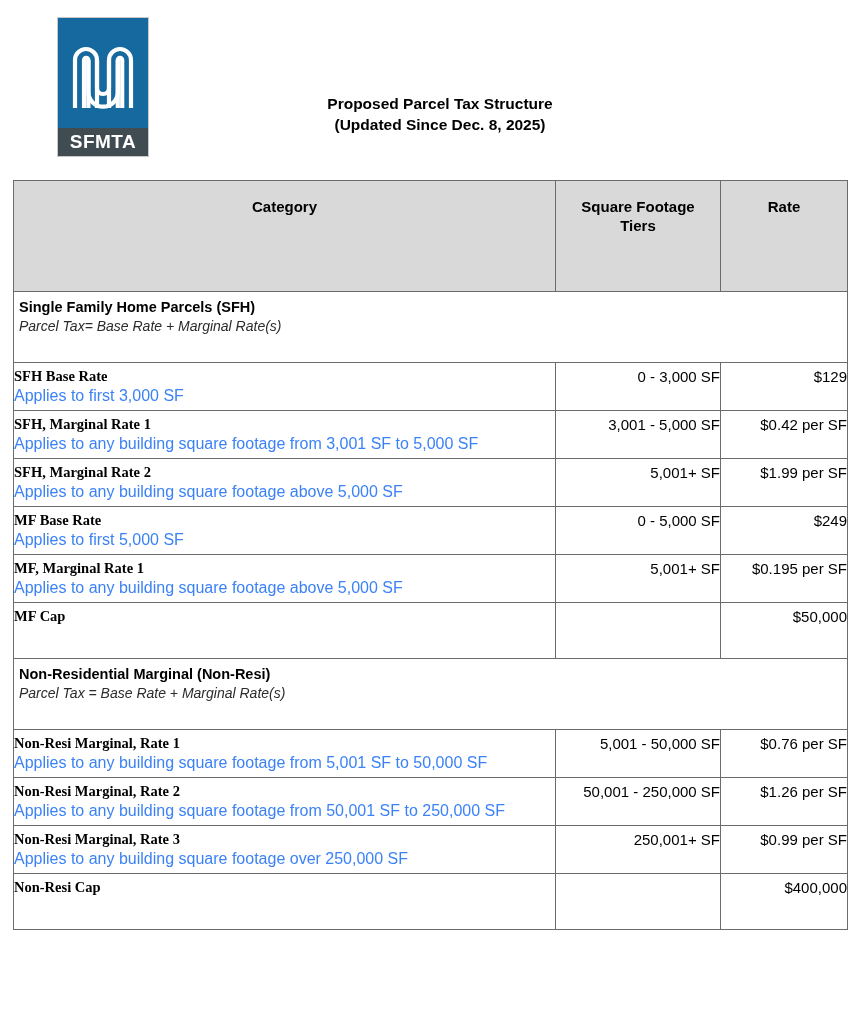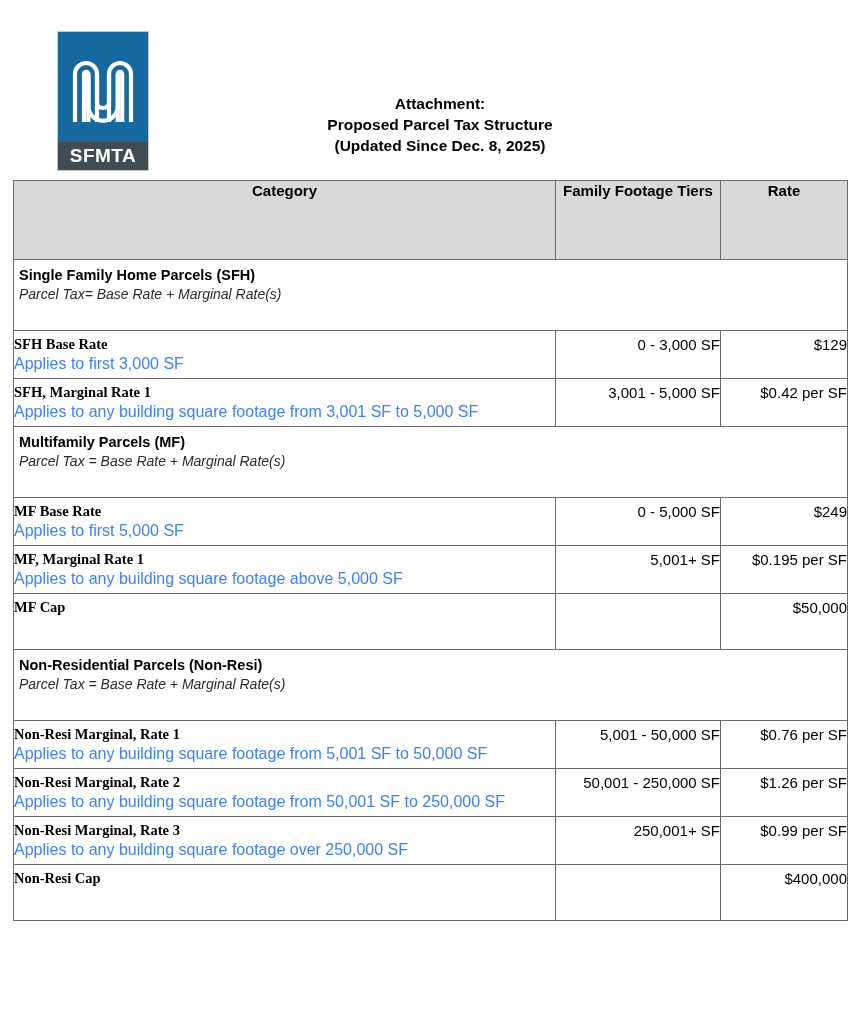--- a/index.html
+++ b/index.html
@@ -24,21 +24,21 @@
 
   
   .header {
     position: relative;
     height: 178px;
   }
 
   .logo {
     position: absolute;
     left: 57px;
-    top: 31px;
+    top: 17px;
     width: 92px;
     height: 140px;
     border: 1px solid #c7c7c7;
     box-sizing: border-box;
     display: flex;
     flex-direction: column;
     overflow: hidden;
     background: #16699f;
   }
   .logo-top {
@@ -89,21 +89,21 @@
   }
   table.tax-table {
     width: 834px;
     border-collapse: collapse;
     table-layout: fixed;
     border: 1.5px solid #6b6b6b;
   }
   table.tax-table td, table.tax-table th {
     border: 1px solid #6b6b6b;
     vertical-align: top;
-    padding: 0;
+    padding: 16px;
   }
   col.c-cat    { width: 542px; }
   col.c-tier   { width: 165px; }
   col.c-rate   { width: 127px; }
 
   thead th {
     background: #d9d9d9;
     text-align: center;
     font-weight: bold;
     font-size: 15px;
@@ -178,37 +178,36 @@
             <path d="M18.4 24 L18.4 56 A14.6 14.6 0 0 0 47.8 56 L47.8 24"></path>
           </g>
         </svg>
       </div>
       <div class="logo-bottom">
         <span class="logo-wordmark">SFMTA</span>
       </div>
     </div>
 
     <div class="title-block">
-      <div>Attachment:</div>
       <div>Proposed Parcel Tax Structure</div>
       <div>(Updated Since Dec. 8, 2025)</div>
     </div>
   </div>
 
   <div class="table-wrap">
     <table class="tax-table">
       <colgroup>
         <col class="c-cat">
           <col class="c-tier">
           <col class="c-rate">
       </colgroup>
       <thead>
         <tr>
           <th>Category</th>
-          <th>Family Footage Tiers</th>
+          <th>Square Footage Tiers</th>
           <th>Rate</th>
         </tr>
       </thead>
       <tbody>
 
         <tr class="section-row">
           <td colspan="3">
             <div class="sec-title">Single Family Home Parcels (SFH)</div>
             <div class="sec-formula">Parcel Tax= Base Rate + Marginal Rate(s)</div>
           </td>
@@ -225,58 +224,60 @@
 
         <tr class="data-row">
           <td class="cat-cell">
             <div class="cat-title">SFH, Marginal Rate 1</div>
             <div class="cat-desc">Applies to any building square footage from 3,001 SF to 5,000 SF</div>
           </td>
           <td class="num-cell">3,001 - 5,000 SF</td>
           <td class="num-cell">$0.42 per SF</td>
         </tr>
 
+        <tr class="data-row">
+          <td class="cat-cell">
+            <div class="cat-title">SFH, Marginal Rate 2</div>
+            <div class="cat-desc">Applies to any building square footage above 5,000 SF</div>
+          </td>
+          <td class="num-cell">5,001+ SF</td>
+          <td class="num-cell">$1.99 per SF</td>
+        </tr>
+
+
+        <tr class="data-row">
+          <td class="cat-cell">
+            <div class="cat-title">MF Base Rate</div>
+            <div class="cat-desc">Applies to first 5,000 SF</div>
+          </td>
+          <td class="num-cell">0 - 5,000 SF</td>
+          <td class="num-cell">$249</td>
+        </tr>
+
+        <tr class="data-row">
+          <td class="cat-cell">
+            <div class="cat-title">MF, Marginal Rate 1</div>
+            <div class="cat-desc">Applies to any building square footage above 5,000 SF</div>
+          </td>
+          <td class="num-cell">5,001+ SF</td>
+          <td class="num-cell">$0.195 per SF</td>
+        </tr>
+
+        <tr class="data-row cap-row">
+          <td class="cat-cell">
+            <div class="cat-title">MF Cap</div>
+            <div class="cat-desc"></div>
+          </td>
+          <td class="num-cell"></td>
+          <td class="num-cell">$50,000</td>
+        </tr>
 
         <tr class="section-row">
           <td colspan="3">
-            <div class="sec-title">Multifamily Parcels (MF)</div>
-            <div class="sec-formula">Parcel Tax = Base Rate + Marginal Rate(s)</div>
-          </td>
-        </tr>
-
-        <tr class="data-row">
-          <td class="cat-cell">
-            <div class="cat-title">MF Base Rate</div>
-            <div class="cat-desc">Applies to first 5,000 SF</div>
-          </td>
-          <td class="num-cell">0 - 5,000 SF</td>
-          <td class="num-cell">$249</td>
-        </tr>
-
-        <tr class="data-row">
-          <td class="cat-cell">
-            <div class="cat-title">MF, Marginal Rate 1</div>
-            <div class="cat-desc">Applies to any building square footage above 5,000 SF</div>
-          </td>
-          <td class="num-cell">5,001+ SF</td>
-          <td class="num-cell">$0.195 per SF</td>
-        </tr>
-
-        <tr class="data-row cap-row">
-          <td class="cat-cell">
-            <div class="cat-title">MF Cap</div>
-            <div class="cat-desc"></div>
-          </td>
-          <td class="num-cell"></td>
-          <td class="num-cell">$50,000</td>
-        </tr>
-
-        <tr class="section-row">
-          <td colspan="3">
-            <div class="sec-title">Non-Residential Parcels (Non-Resi)</div>
+            <div class="sec-title">Non-Residential Marginal (Non-Resi)</div>
             <div class="sec-formula">Parcel Tax = Base Rate + Marginal Rate(s)</div>
           </td>
         </tr>
 
 
         <tr class="data-row">
           <td class="cat-cell">
             <div class="cat-title">Non-Resi Marginal, Rate 1</div>
             <div class="cat-desc">Applies to any building square footage from 5,001 SF to 50,000 SF</div>
           </td>

